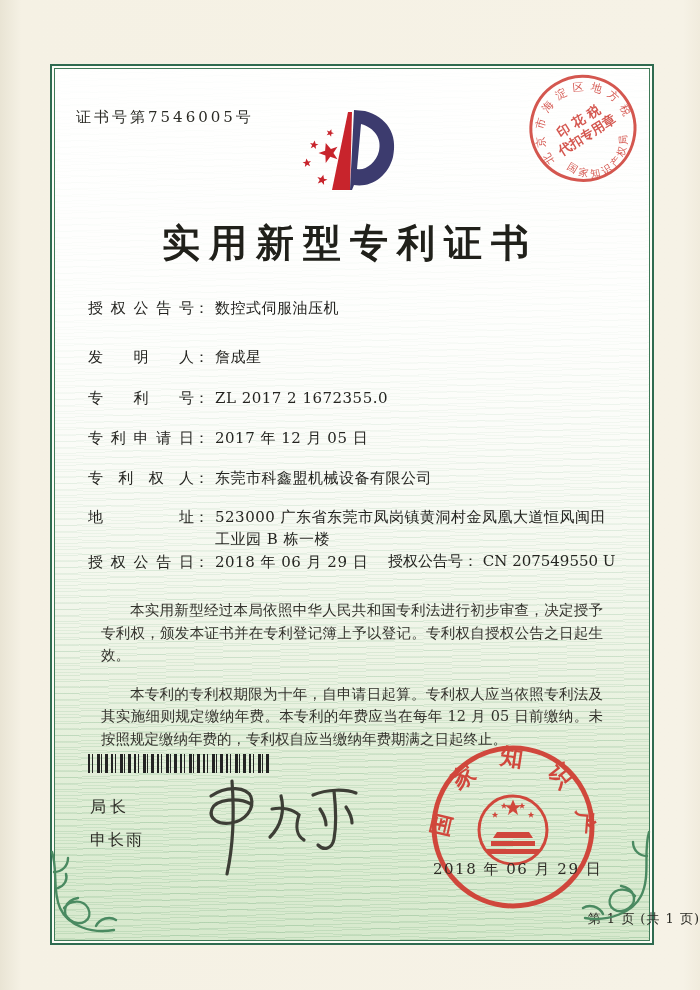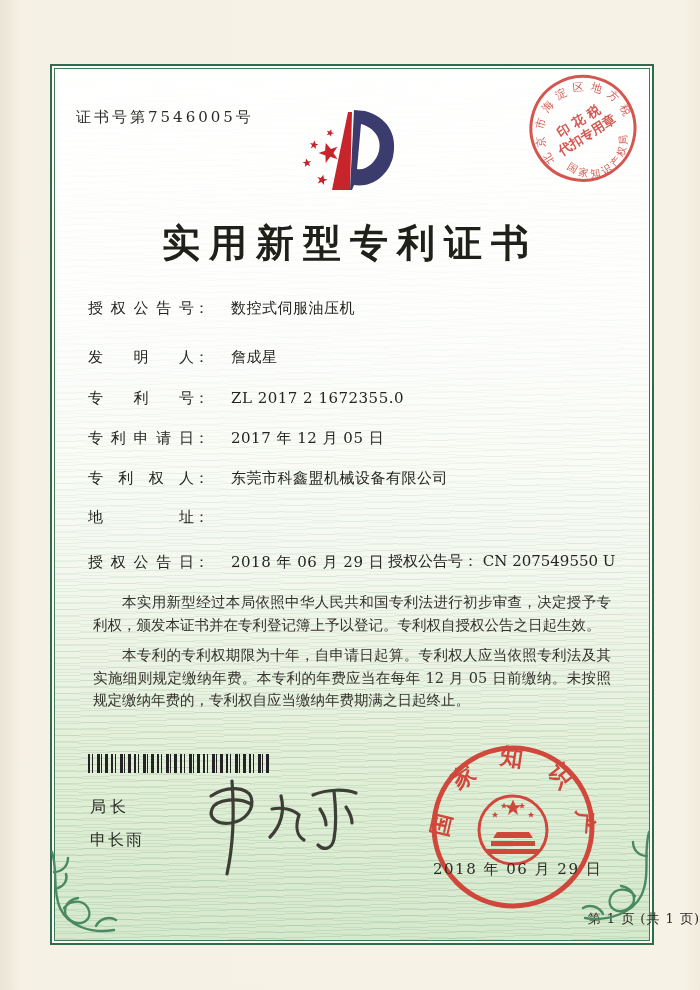--- a/index.html
+++ b/index.html
@@ -16,28 +16,28 @@
   .guilloche-fade{position:absolute;inset:0;
     background:linear-gradient(180deg, rgba(255,255,255,.95) 0%, rgba(255,255,255,.85) 28%, rgba(255,255,255,.45) 55%, rgba(255,255,255,.08) 78%, rgba(255,255,255,0) 100%);}
   
   .cert-no{position:absolute;left:76px;top:108px;font-size:15px;letter-spacing:3px;color:#2a2a24;}
   .logo{position:absolute;left:272px;top:100px;}
   .title{position:absolute;left:0;top:210px;width:700px;text-align:center;font-size:38px;font-weight:bold;letter-spacing:9px;color:#20201a;margin-top:8px;}
   
   .field-row{position:absolute;left:88px;display:flex;align-items:flex-start;font-size:15px;line-height:1.45;color:#242420;}
   .f-label{display:inline-block;width:106px;text-align:justify;text-align-last:justify;letter-spacing:0;}
   .f-colon{display:inline-block;margin-right:6px;}
-  .f-value{display:inline-block;max-width:400px;letter-spacing:.5px;margin-left:16px;}
+  .f-value{display:inline-block;max-width:400px;letter-spacing:.5px;}
   .row-name{top:298px}.row-inventor{top:347px}.row-patno{top:388px}
   .row-filing{top:428px}.row-patentee{top:468px}.row-address{top:507px}
   .row-grant{top:552px}
   .grant-no{position:absolute;left:388px;top:552px;font-size:15px;color:#242420;}
   
   .body-text{position:absolute;left:85px;top:583px;width:534px;font-size:14.5px;line-height:22.6px;text-align:justify;color:#33322c;}
-  .body-text p{margin:8px;text-indent:2em;}
+  .body-text p{margin:16px;text-indent:2em;}
   
   .barcode{position:absolute;left:88px;top:754px;width:181px;height:19px;
     background:repeating-linear-gradient(90deg,
       #232323 0 2px, transparent 2px 4px,
       #232323 4px 5px, transparent 5px 9px,
       #232323 9px 12px, transparent 12px 13px,
       #232323 13px 14px, transparent 14px 17px,
       #232323 17px 20px, transparent 20px 23px);}
   
   .signoff-title{position:absolute;left:90px;top:797px;font-size:16px;letter-spacing:4px;color:#2c2c26;}
@@ -110,20 +110,21 @@
       <span class="f-value">2017 年 12 月 05 日</span>
   </div>
   <div class="field-row row-patentee z">
     <span class="f-label">专利权人</span>
       <span class="f-colon">：</span>
       <span class="f-value">东莞市科鑫盟机械设备有限公司</span>
   </div>
   <div class="field-row row-address z">
     <span class="f-label">地址</span>
       <span class="f-colon">：</span>
+      <span class="f-value">523000 广东省东莞市凤岗镇黄洞村金凤凰大道恒风闽田工业园 B 栋一楼</span>
   </div>
   <div class="field-row row-grant z">
     <span class="f-label">授权公告日</span>
       <span class="f-colon">：</span>
       <span class="f-value">2018 年 06 月 29 日</span>
   </div>
   <div class="grant-no z">
     <span>授权公告号</span><span>：</span> <span>CN 207549550 U</span>
   </div>
 

